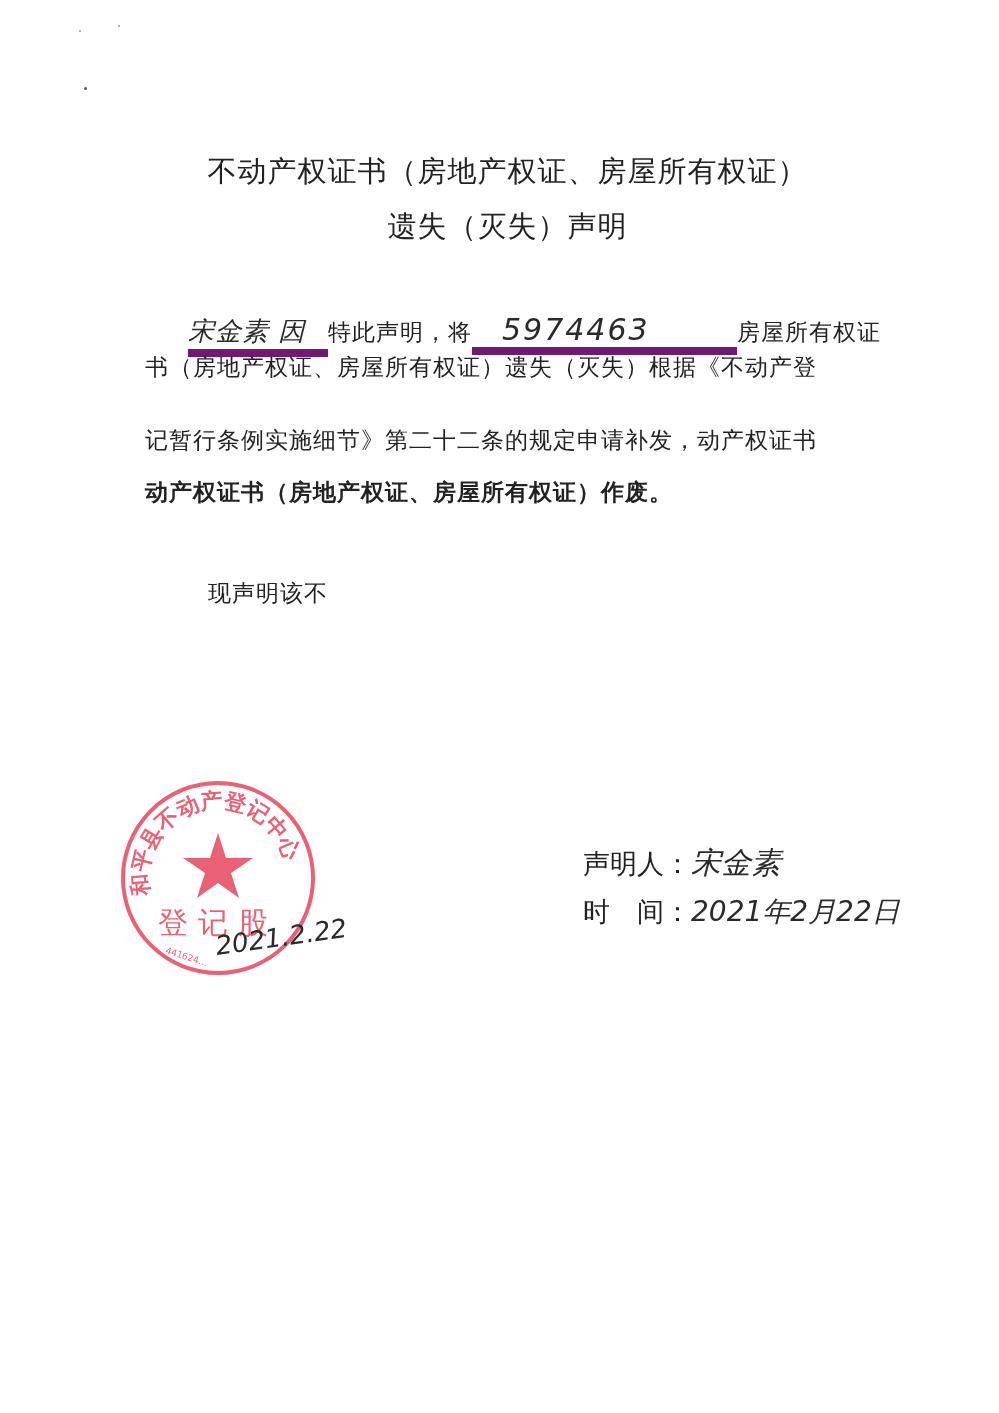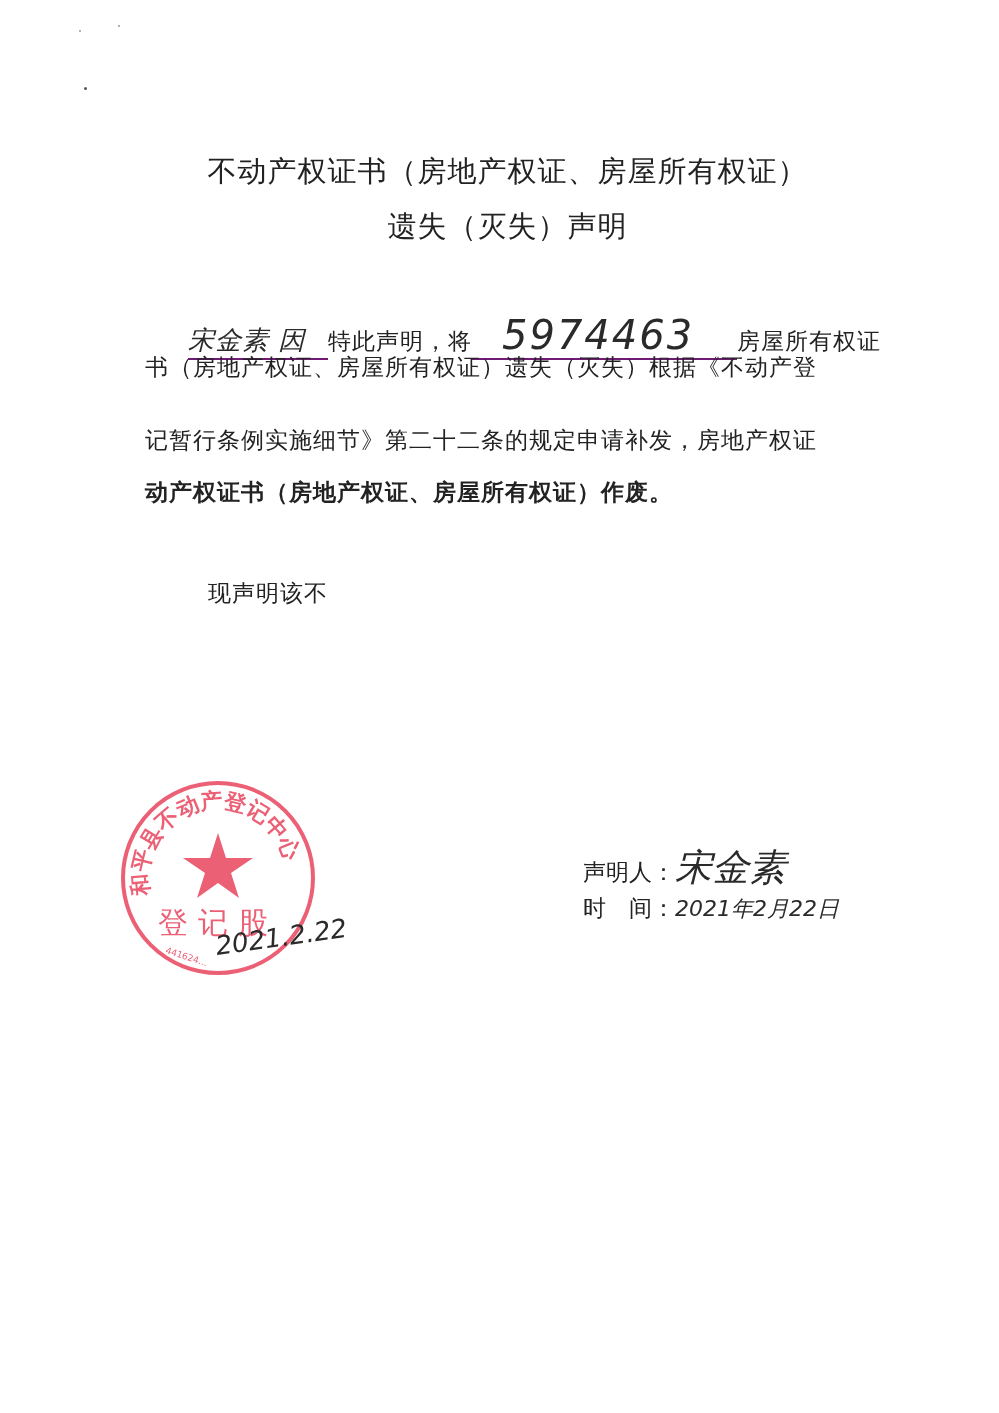--- a/index.html
+++ b/index.html
@@ -6,61 +6,61 @@
     body {
       width: 999px; height: 1413px; background: #ffffff; position: relative; overflow: hidden;
       font-family: "DejaVu Serif", "Liberation Serif", serif; color: #1f1f1f;
     }
     .abs { position: absolute; }
     .title {
       left: 0; width: 1015px; text-align: center; font-size: 29px; letter-spacing: 1px; color: #222;
     }
     .body-line { font-size: 23px; left: 145px; color: #222; letter-spacing: 1px; white-space: nowrap; }
     .hand { font-family: "DejaVu Sans", sans-serif; font-style: italic; color: #2a2a2a; }
-    .underline-field { display: inline-block; border-bottom: 2px solid #701a75; text-align: left; }
+    .underline-field { display: inline-block; border-bottom: 8px solid #701a75; text-align: left; }
     .stamp {
       left: 121px; top: 781px; width: 194px; height: 194px; border-radius: 50%;
       border: 4px solid #e8455e; box-sizing: border-box; opacity: 0.85;
     }
     .stamp svg { position: absolute; left: 0; top: 0; }
-    .sig-label { font-size: 23px; color: #222; }
+    .sig-label { font-size: 27px; color: #222; }
     .speckle { position: absolute; width: 2px; height: 2px; background: #999; border-radius: 50%; }
   </style>
 </head>
 <body>
 
 <div class="speckle" style="left:79px;top:30px;"></div>
 <div class="speckle" style="left:118px;top:25px;"></div>
 <div class="speckle" style="left:84px;top:87px;background:#555;width:3px;height:3px;"></div>
 
 <div class="abs title" style="top:152px;">不动产权证书（房地产权证、房屋所有权证）</div>
 <div class="abs title" style="top:207px;">遗失（灭失）声明</div>
 
 <div class="abs body-line" style="top:312px; left:188px;">
-  <span class="hand underline-field" style="font-size:26px; width:140px;">宋金素 因</span><span>特此声明，将</span><span class="hand underline-field" style="font-size:40px; width:235px; padding-left:30px; letter-spacing:2px;">5974463</span><span>房屋所有权证</span>
+  <span class="hand underline-field" style="font-size:26px; width:140px;">宋金素 因</span><span>特此声明，将</span><span class="hand underline-field" style="font-size:30px; width:235px; padding-left:30px; letter-spacing:2px;">5974463</span><span>房屋所有权证</span>
 </div>
 <div class="abs body-line" style="top:352px;">书（房地产权证、房屋所有权证）遗失（灭失）根据《不动产登</div>
-<div class="abs body-line" style="top:425px;">记暂行条例实施细节》第二十二条的规定申请补发，房地产权证</div>
+<div class="abs body-line" style="top:425px;">记暂行条例实施细节》第二十二条的规定申请补发，动产权证书</div>
 <div class="abs body-line" style="top:477px;font-weight:bold;">动产权证书（房地产权证、房屋所有权证）作废。</div>
 
 <div class="abs body-line" style="top:578px; left:208px;">现声明该不</div>
 
 <div class="abs stamp">
   <svg width="186" height="186" viewBox="0 0 186 186">
     <defs>
       <path id="arc" d="M 28 120 A 70 70 0 1 1 160 112"></path>
     </defs>
     <text font-size="22" fill="#e8455e" font-family="DejaVu Sans, sans-serif" font-weight="bold">
       <textPath href="#arc" startOffset="4%">和平县不动产登记中心</textPath>
     </text>
     <polygon points="93,48 101,73 128,73 106,88 114,113 93,98 72,113 80,88 58,73 85,73" fill="#e8455e"></polygon>
     <text x="93" y="148" text-anchor="middle" font-size="30" fill="#e8455e" font-family="DejaVu Serif, serif" letter-spacing="10">登记股</text>
     <text x="40" y="168" font-size="9" fill="#e8455e" font-family="DejaVu Sans, sans-serif" transform="rotate(18 40 168)">441624…</text>
   </svg>
 </div>
 <div class="abs hand" style="left:215px; top:922px; font-size:26px; transform:rotate(-8deg);">2021.2.22</div>
 
 <div class="abs" style="left:583px; top:843px; white-space:nowrap;">
-  <span class="sig-label">声明人：</span><span class="hand" style="font-size:37px;">宋金素</span>
+  <span class="sig-label">声明人：</span><span class="hand" style="font-size:30px;">宋金素</span>
 </div>
 <div class="abs" style="left:583px; top:893px; white-space:nowrap;">
-  <span class="sig-label">时　间：</span><span class="hand" style="font-size:22px;">2021年2月22日</span>
+  <span class="sig-label">时　间：</span><span class="hand" style="font-size:28px;">2021年2月22日</span>
 </div>
 
 </body></html>

